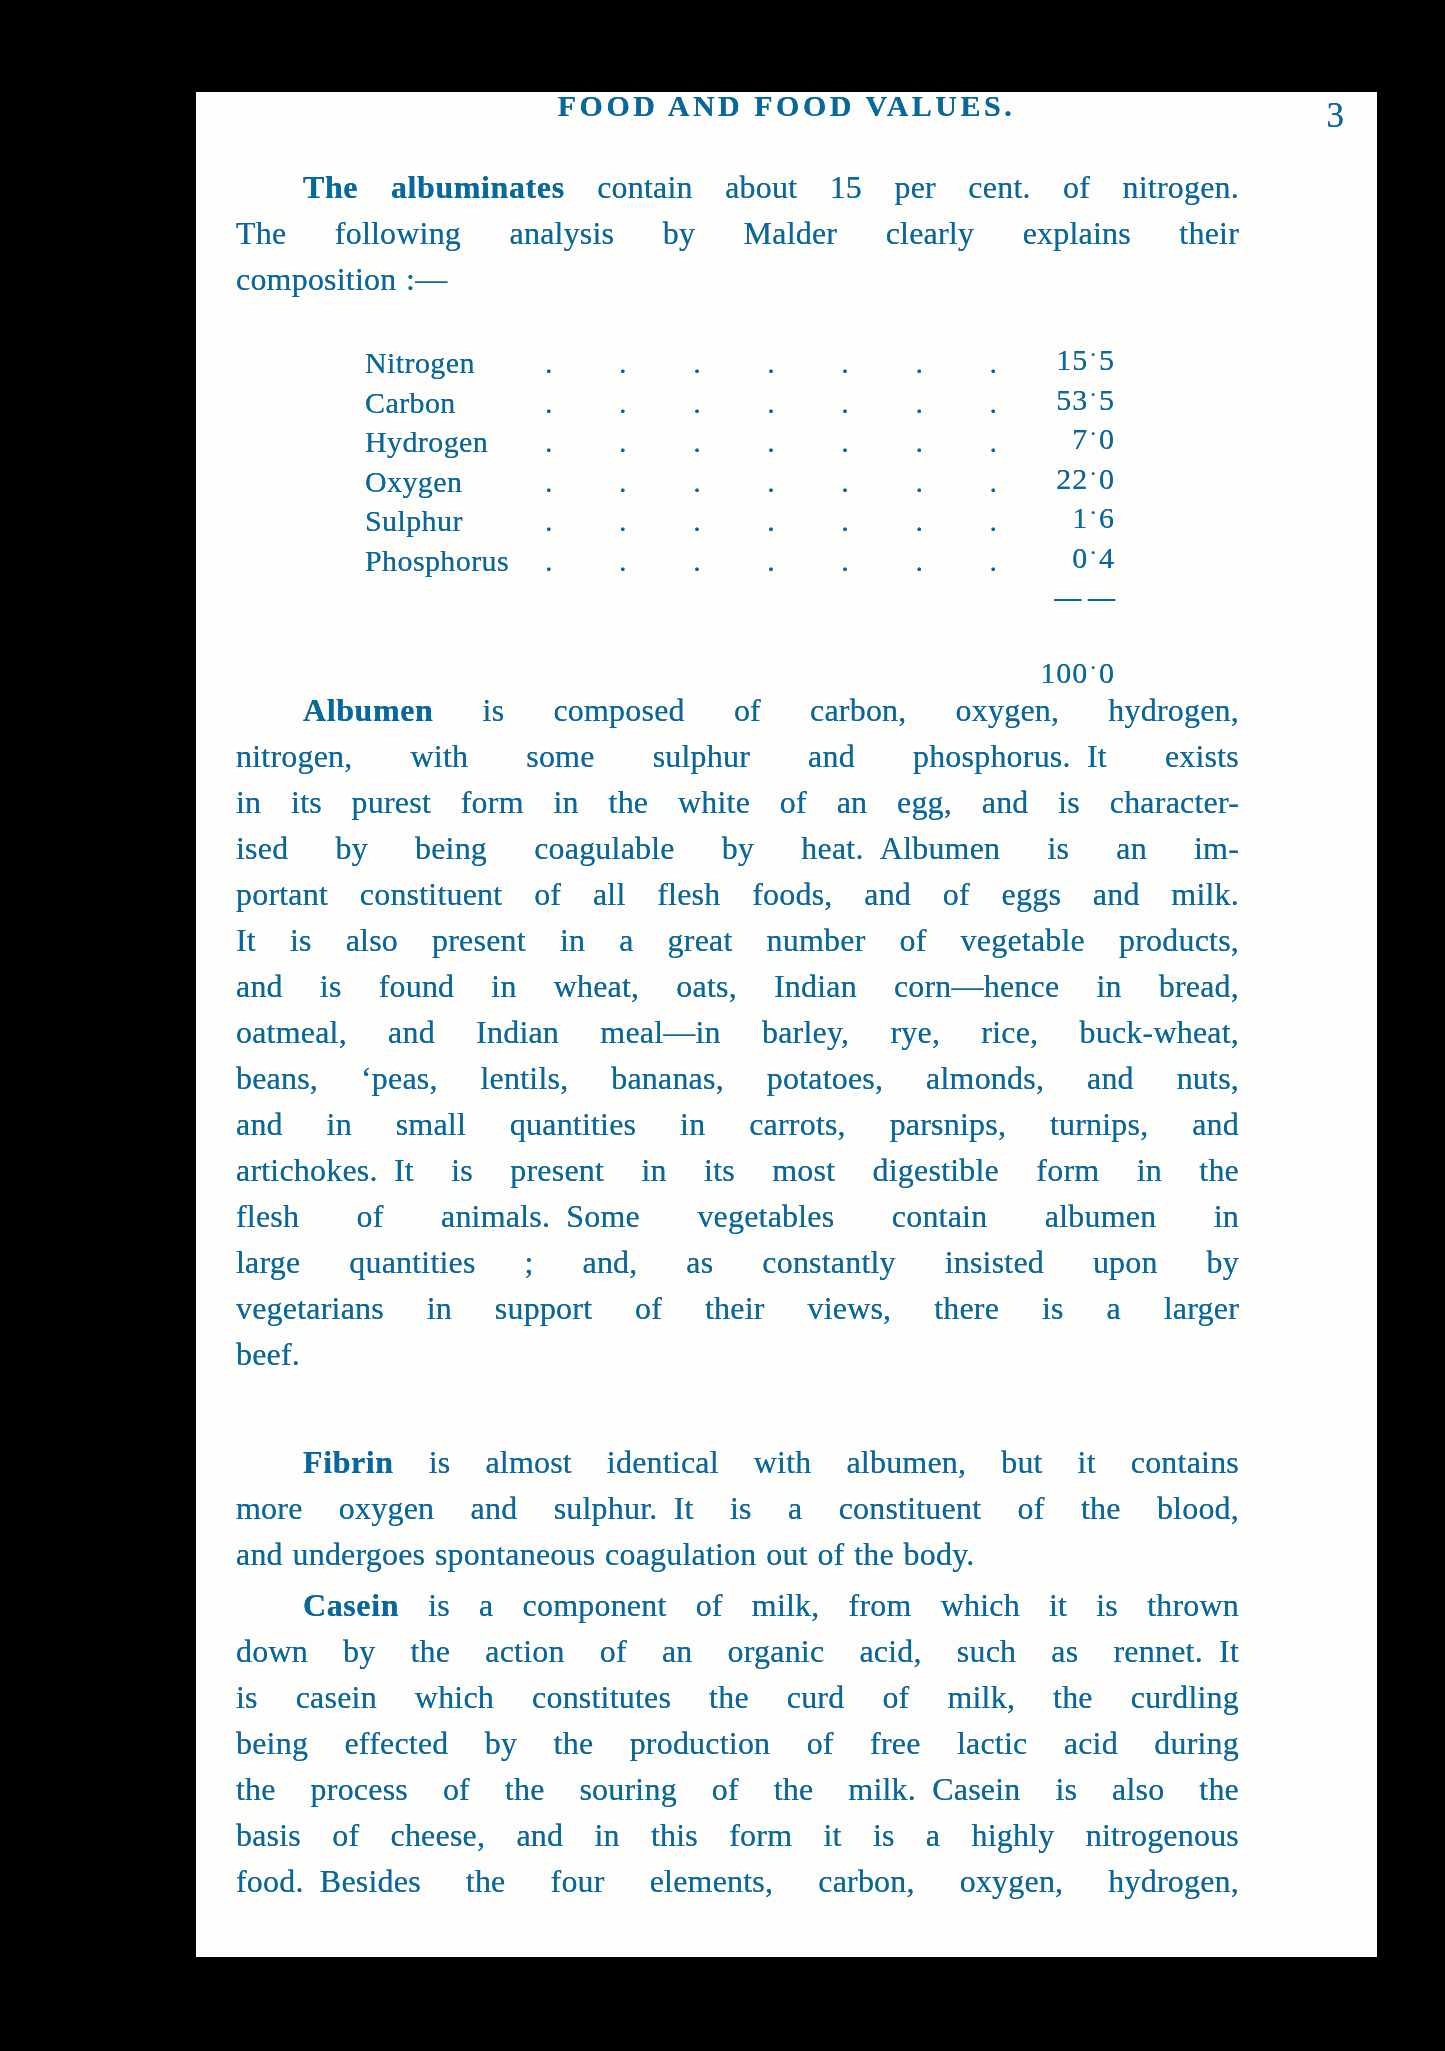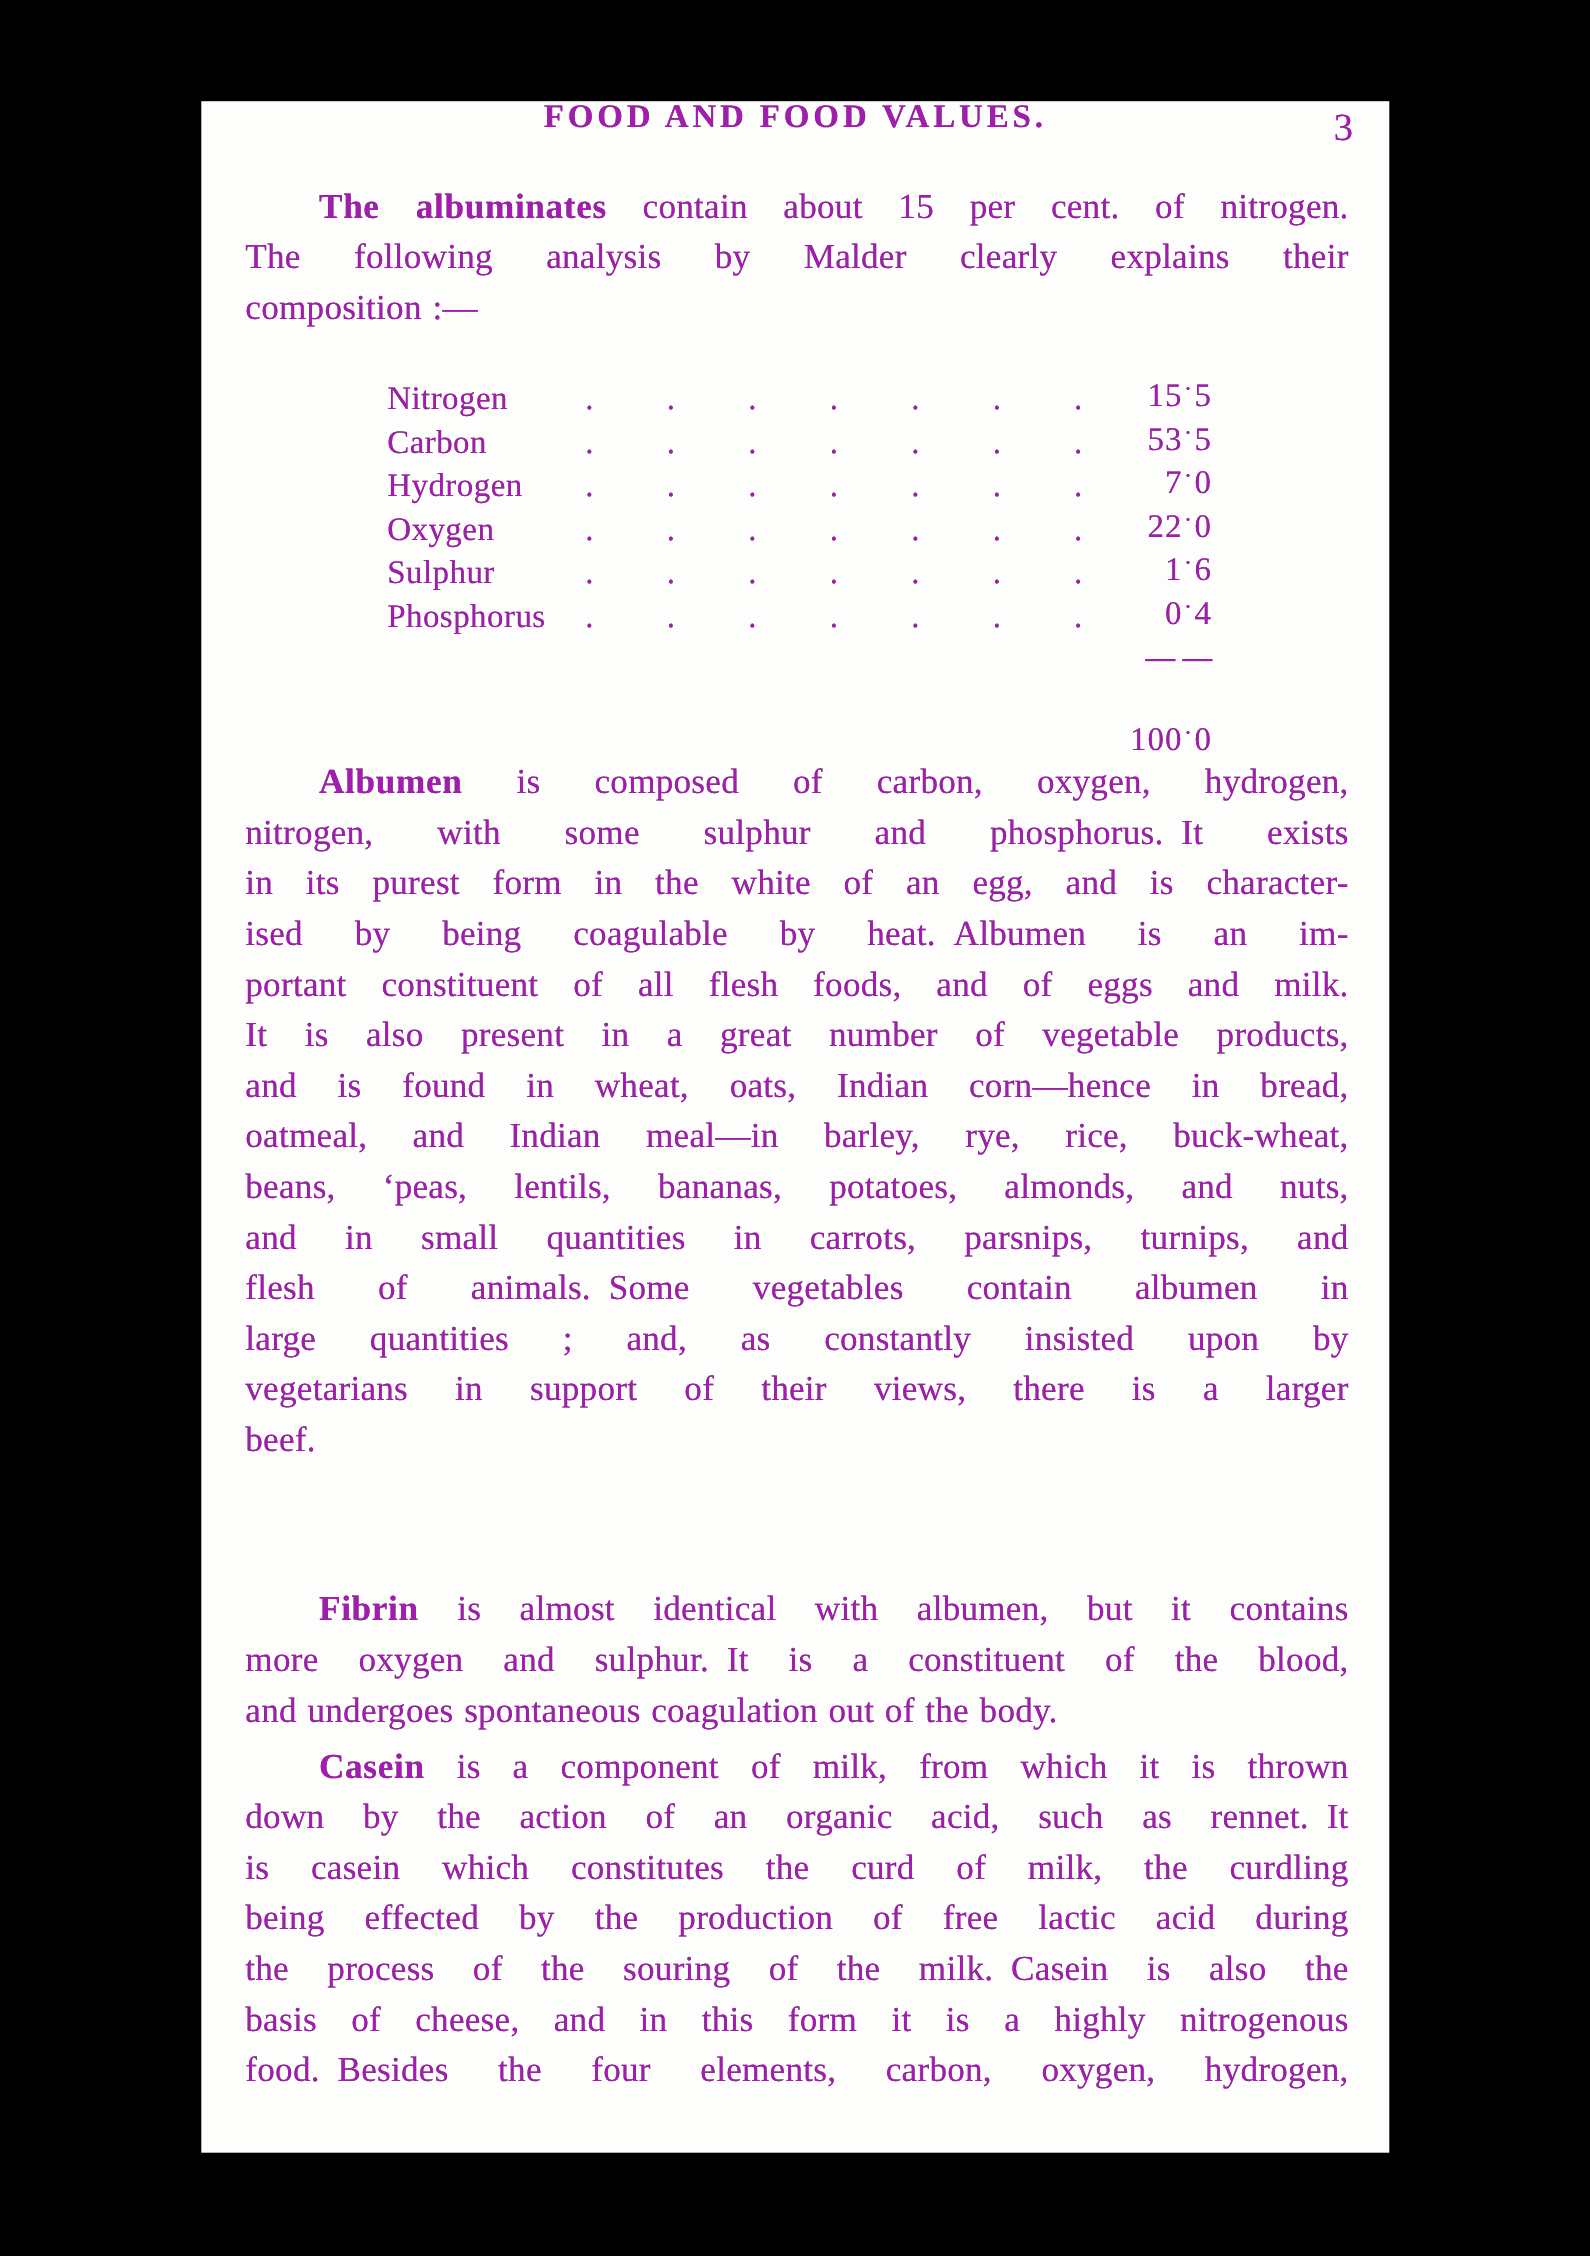--- a/index.html
+++ b/index.html
@@ -1,19 +1,19 @@
 <!DOCTYPE html>
 <html><head>
 <meta charset="utf-8">
 <style>
   html,body{margin:0;padding:0;background:#000;}
   .canvas{position:relative;width:1445px;height:2051px;background:#000;overflow:hidden;
           font-family:"Liberation Serif","DejaVu Serif",serif;}
-  .page{position:absolute;left:183px;top:92px;width:1080px;height:1865px;
-        background:#fdfdfb;overflow:hidden;color:#a21caf;}
+  .page{position:absolute;left:196px;top:92px;width:1181px;height:1865px;
+        background:#fdfdfb;overflow:hidden;color:#0369a1;}
   .page *{text-shadow:0 0 0.5px rgba(26,23,20,.65);}
 
   
   .running-head{position:absolute;left:0;top:-7px;width:100%;height:42px;line-height:42px;
                 text-align:center;font-size:30px;font-weight:700;letter-spacing:3.5px;}
   .folio{position:absolute;right:33px;top:2px;height:44px;line-height:44px;
          font-size:35px;font-weight:400;letter-spacing:0;}
 
   
   .para{position:absolute;left:40px;width:1003px;}
@@ -145,20 +145,21 @@
         <div class="line indent"><b class="lead">Albumen</b> is composed of carbon, oxygen, hydrogen,</div>
         <div class="line">nitrogen, with some sulphur and phosphorus. It exists</div>
         <div class="line">in its purest form in the white of an egg, and is character-</div>
         <div class="line">ised by being coagulable by heat. Albumen is an im-</div>
         <div class="line">portant constituent of all flesh foods, and of eggs and milk.</div>
         <div class="line">It is also present in a great number of vegetable products,</div>
         <div class="line">and is found in wheat, oats, Indian corn—hence in bread,</div>
         <div class="line">oatmeal, and Indian meal—in barley, rye, rice, buck-wheat,</div>
         <div class="line">beans, ‘peas, lentils, bananas, potatoes, almonds, and nuts,</div>
         <div class="line">and in small quantities in carrots, parsnips, turnips, and</div>
+        <div class="line">artichokes. It is present in its most digestible form in the</div>
         <div class="line">flesh of animals. Some vegetables contain albumen in</div>
         <div class="line">large quantities ; and, as constantly insisted upon by</div>
         <div class="line">vegetarians in support of their views, there is a larger</div>
         <div class="line flush">beef.</div>
       </div>
 
     <div class="para" id="para-fibrin">
         <div class="line indent"><b class="lead">Fibrin</b> is almost identical with albumen, but it contains</div>
         <div class="line">more oxygen and sulphur. It is a constituent of the blood,</div>
         <div class="line flush">and undergoes spontaneous coagulation out of the body.</div>

